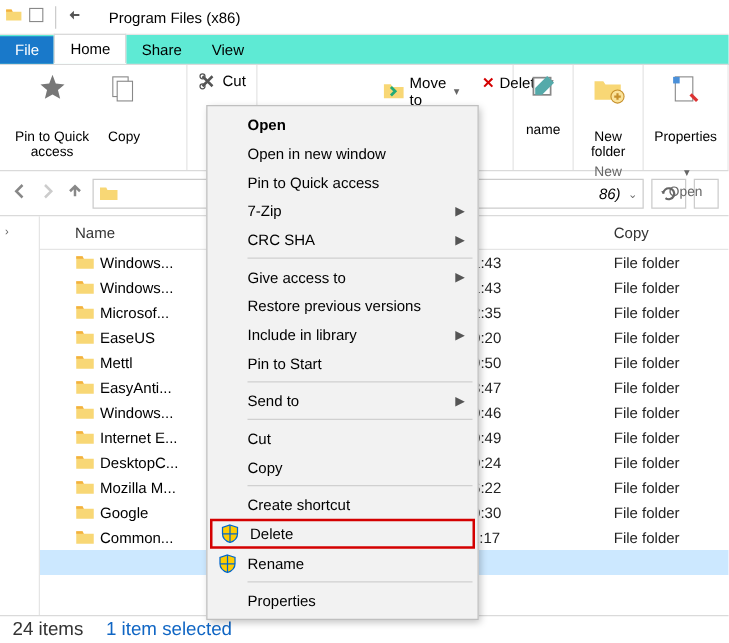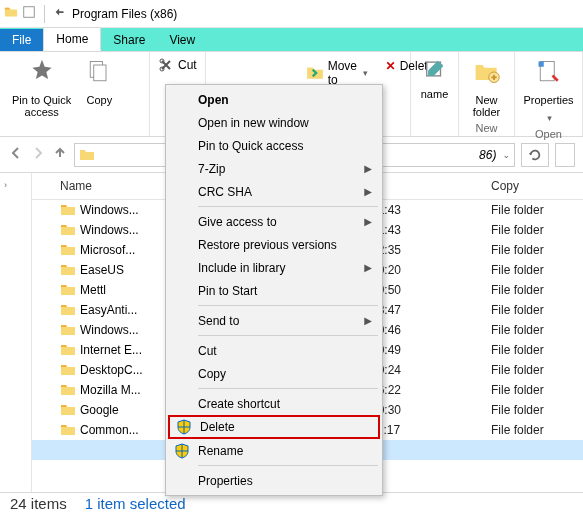--- a/index.html
+++ b/index.html
@@ -1,29 +1,29 @@
 <!DOCTYPE html>
 <html><head>
 <meta charset="utf-8">
 <style>
 * { box-sizing: border-box; margin: 0; padding: 0; font-family: "Segoe UI", Tahoma, sans-serif; }
 body { width: 583px; height: 514px; background: #fff; overflow: hidden; font-size: 12px; color: #000; position:relative;}
 .title-bar { height: 28px; display: flex; align-items: center; background: #fff; border-bottom: 1px solid #e5e5e5; padding-left: 4px; gap: 4px;}
 .title-bar .win-icons { display:flex; gap:4px; align-items:center;}
 .title-bar .win-icons svg { width:14px; height:14px; }
 .title-bar .sep { width:1px; height:18px; background:#ccc; margin:0 4px;}
-.title-bar .title-text { margin-left:1px; font-size:12px;}
+.title-bar .title-text { margin-left:16px; font-size:12px;}
 .tabs { height: 24px; display:flex; align-items:flex-end; background:#5eead4; border-bottom:1px solid #dadada;}
 .tab { padding:4px 12px; font-size:12px; cursor:pointer;}
 .tab.file { background:#1979ca; color:#fff;}
 .tab.active { border:1px solid #dadada; border-bottom:1px solid #fff; background:#fff;}
 .ribbon { height: 85px; background:#fff; display:flex; border-bottom:1px solid #dadada; position:relative;}
 .rgroup { border-right:1px solid #e5e5e5; display:flex; flex-direction:column; justify-content:space-between; padding:4px 8px 2px 8px;}
 .rgroup .label { color:#666; font-size:11px; text-align:center; padding-top:2px;}
-.rbig { display:flex; flex-direction:column; align-items:center; gap:8px; font-size:11px; padding:2px 4px; text-align:center; line-height:1.1;}
+.rbig { display:flex; flex-direction:column; align-items:center; gap:18px; font-size:11px; padding:2px 4px; text-align:center; line-height:1.1;}
 .rrow { display:flex; align-items:center; gap:4px; font-size:12px; padding:1px 2px;}
 .rbig svg, .rrow svg { flex-shrink:0;}
 .nav { height:36px; display:flex; align-items:center; gap:6px; padding:4px 8px; border-bottom:1px solid #dadada;}
 .nav .navbtn svg{ width:16px; height:16px;}
 .addr { flex:1; height:24px; border:1px solid #ccc; display:flex; align-items:center; padding:0 4px; gap:4px; font-size:12px;}
 .refresh, .search { height:24px; border:1px solid #ccc; display:flex; align-items:center; padding:0 6px;}
 .content { display:flex; height: calc(514px - 28px - 24px - 85px - 36px - 22px); }
 .tree { width:32px; border-right:1px solid #e5e5e5; padding:4px 2px;}
 .list { flex:1; overflow:hidden;}
 .cols { display:flex; border-bottom:1px solid #e5e5e5; font-size:12px; color:#333;}

